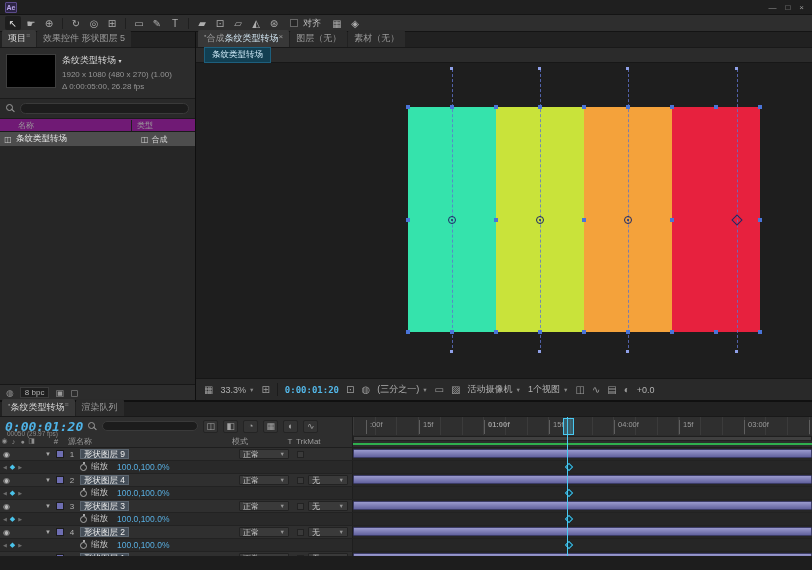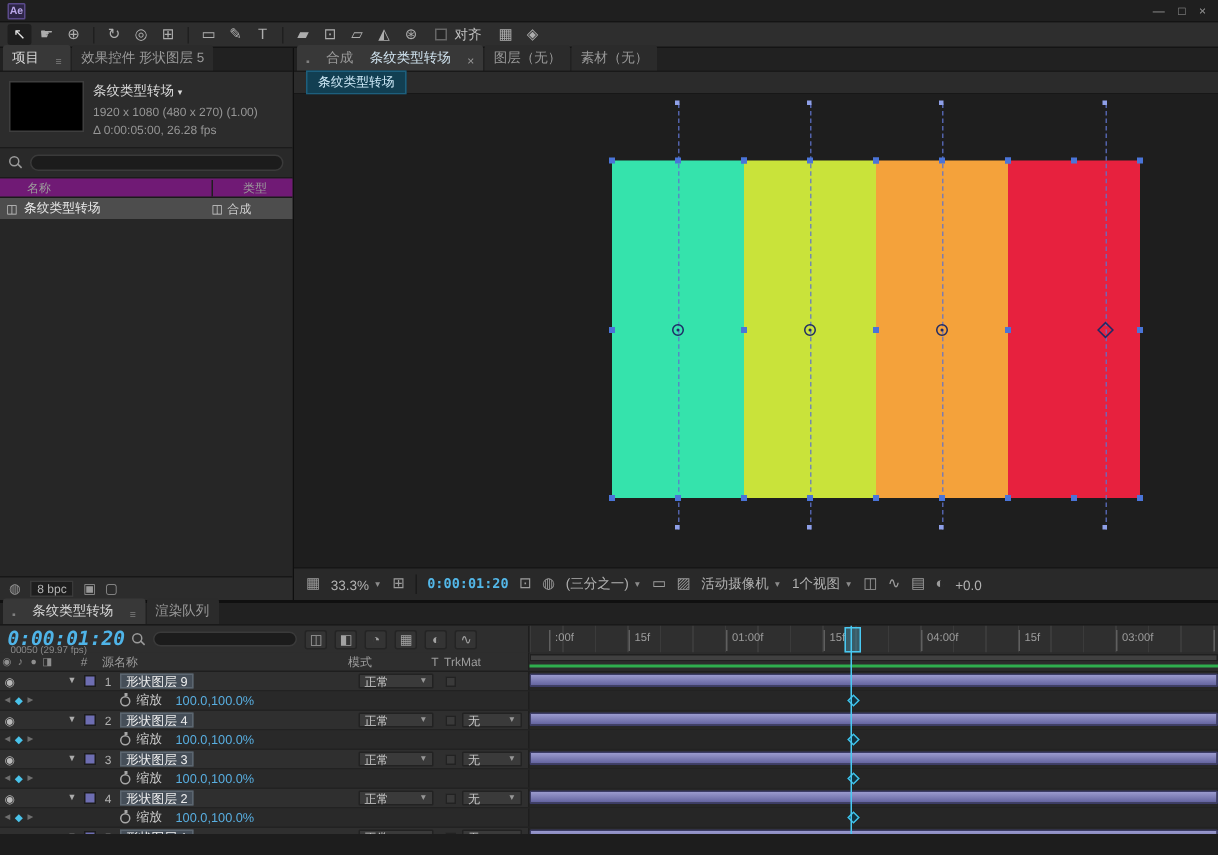--- a/index.html
+++ b/index.html
@@ -18,36 +18,36 @@
   .toolbar{height:17px;background:#2e2e2e;border-bottom:1px solid #141414;display:flex;align-items:center;gap:2px;padding:0 5px}
   .tool{width:16px;height:14px;display:flex;align-items:center;justify-content:center;color:#adadad;font-size:10px;border-radius:2px}
   .tool.active{background:#1e1e1e;color:#e9e9e9}
   .tsep{width:1px;height:11px;background:#1f1f1f;margin:0 3px}
   .cbx{width:8px;height:8px;background:#262626;border:1px solid #666;margin:0 3px 0 6px}
   .snap-label{color:#c0c0c0;margin-right:6px}
   
   .main{display:flex;height:368px}
   .project{width:196px;background:#262626;border-right:1px solid #0f0f0f;display:flex;flex-direction:column}
   .tabsrow{height:16px;background:#212121;display:flex;align-items:flex-end;gap:1px;padding:2px 2px 0;border-bottom:1px solid #191919}
-  .tab{background:#2b2b2b;color:#9a9a9a;padding:2px 6px;font-size:9px;border-radius:2px 2px 0 0;display:flex;align-items:flex-end;gap:11px;white-space:nowrap;overflow:hidden}
+  .tab{background:#2b2b2b;color:#9a9a9a;padding:2px 6px;font-size:9px;border-radius:2px 2px 0 0;display:flex;align-items:flex-start;gap:0;white-space:nowrap;overflow:hidden}
   .tab.active{background:#383838;color:#d9d9d9}
   .tab .x{color:#9a9a9a;font-size:8px}
   .tab .mk{font-size:7px;color:#7f7f7f}
   .compinfo{display:flex;gap:6px;padding:6px 6px 7px;background:#2c2c2c;border-bottom:1px solid #1b1b1b}
   .thumb{width:50px;height:34px;background:#000;border:1px solid #3e3e3e;flex:none}
   .ci-name{color:#d8d8d8}
   .ci-line{color:#969696;font-size:8px;margin-top:3px;white-space:nowrap}
   .searchrow{display:flex;align-items:center;gap:5px;padding:4px 6px;border-bottom:1px solid #1b1b1b;background:#292929}
   .mag{position:relative;width:9px;height:9px;display:inline-block;flex:none}
   .mag::before{content:"";position:absolute;left:0;top:0;width:5px;height:5px;border:1px solid #9a9a9a;border-radius:50%}
   .mag::after{content:"";position:absolute;left:5px;top:6px;width:4px;height:1px;background:#9a9a9a;transform:rotate(45deg)}
   .searchbox{flex:1;height:11px;background:#1c1c1c;border:1px solid #3a3a3a;border-radius:6px}
   .pcols{display:flex;align-items:center;height:13px;background:#701a75;border-bottom:1px solid #1a1a1a;font-size:8px;color:#9c9c9c}
   .pcol-name{flex:1;padding-left:18px}
-  .pcol-type{width:54px;border-left:1px solid #1f1f1f;padding-left:20px}
+  .pcol-type{width:64px;border-left:1px solid #1f1f1f;padding-left:5px}
   .pitem{display:flex;align-items:center;height:14px;background:#4d4d4d;color:#e8e8e8}
   .pitem .icn{width:16px;text-align:center;color:#c9c9c9;font-size:8px}
   .pitem .nm{flex:1;font-size:8.5px;white-space:nowrap;overflow:hidden}
   .pitem .tp{width:54px;display:flex;gap:3px;align-items:center;font-size:8px;color:#cfcfcf}
   .pfill{flex:1;background:#262626}
   .pbottom{height:16px;background:#2c2c2c;border-top:1px solid #171717;display:flex;align-items:center;gap:6px;padding:0 6px;color:#9a9a9a}
   .bpc{background:#1e1e1e;border:1px solid #3a3a3a;height:11px;line-height:10px;padding:0 4px;font-size:8px;color:#b4b4b4}
   
   .viewer{flex:1;display:flex;flex-direction:column;background:#232323;min-width:0}
   .crumbrow{height:15px;background:#2b2b2b;border-bottom:1px solid #171717;display:flex;align-items:center;padding-left:8px}
@@ -333,21 +333,21 @@
           <span class="hbtn">◫</span>
           <span class="hbtn">◧</span>
           <span class="hbtn">◔</span>
           <span class="hbtn">▦</span>
           <span class="hbtn">◐</span>
           <span class="hbtn">∿</span>
         </div>
         <div class="ruler">
             <span class="rlabel" style="left: 13px;">:00f</span>
             <span class="rlabel" style="left: 66px;">15f</span>
-            <span class="rlabel" style="left: 131px;">01:00f</span>
+            <span class="rlabel" style="left: 131px; font-weight: bold;">01:00f</span>
             <span class="rlabel" style="left: 196px;">15f</span>
             <span class="rlabel" style="left: 261px;">04:00f</span>
             <span class="rlabel" style="left: 326px;">15f</span>
             <span class="rlabel" style="left: 391px;">03:00f</span>
             <span class="rlabel" style="left: 456px;">15f</span>
           </div>
       </div>
 
       <div class="tl-cols">
         <div class="tl-cols-left">

